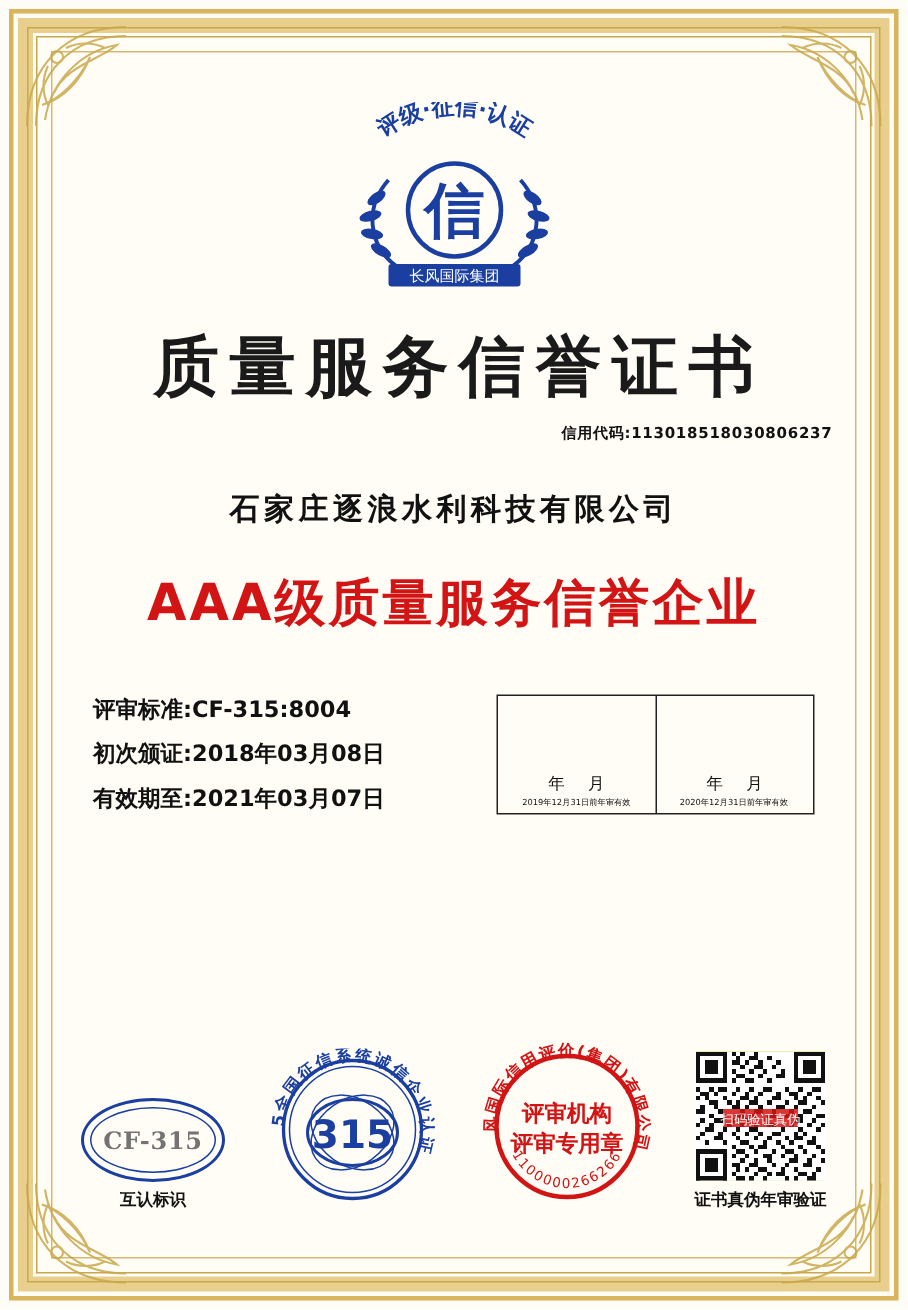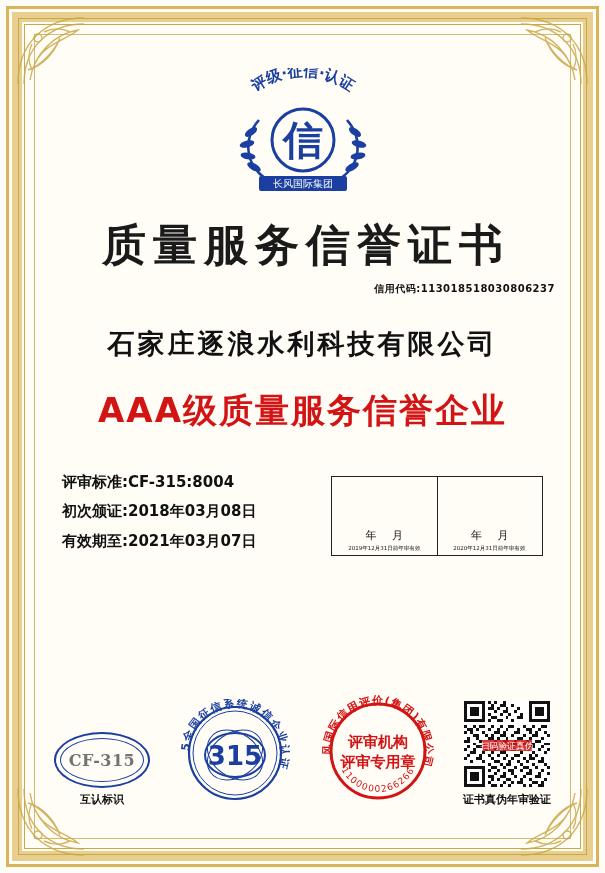--- a/index.html
+++ b/index.html
@@ -101,21 +101,21 @@
     font-family: "DejaVu Sans", sans-serif;
     font-size: 10px;
     font-weight: bold;
     color: #111;
     letter-spacing: 0.5px;
   }
 
   .company-name {
     margin-top: 30px;
     font-family: "DejaVu Sans", sans-serif;
-    font-size: 27px;
+    font-size: 20px;
     font-weight: bold;
     color: #111;
     letter-spacing: 3px;
     text-align: right;
   }
 
   .award-line {
     margin-top: 26px;
     font-family: "DejaVu Sans", sans-serif;
     font-size: 34px;
@@ -124,21 +124,21 @@
     letter-spacing: 2px;
     text-align: center;
   }
 
   
   .mid-row {
     margin-top: 34px;
     width: 100%;
     display: flex;
     justify-content: space-between;
-    align-items: flex-end;
+    align-items: center;
     padding: 0 18px;
     box-sizing: border-box;
   }
   .details {
     font-family: "DejaVu Sans", sans-serif;
     font-size: 15px;
     color: #111;
     line-height: 1.95;
     font-weight: bold;
   }

